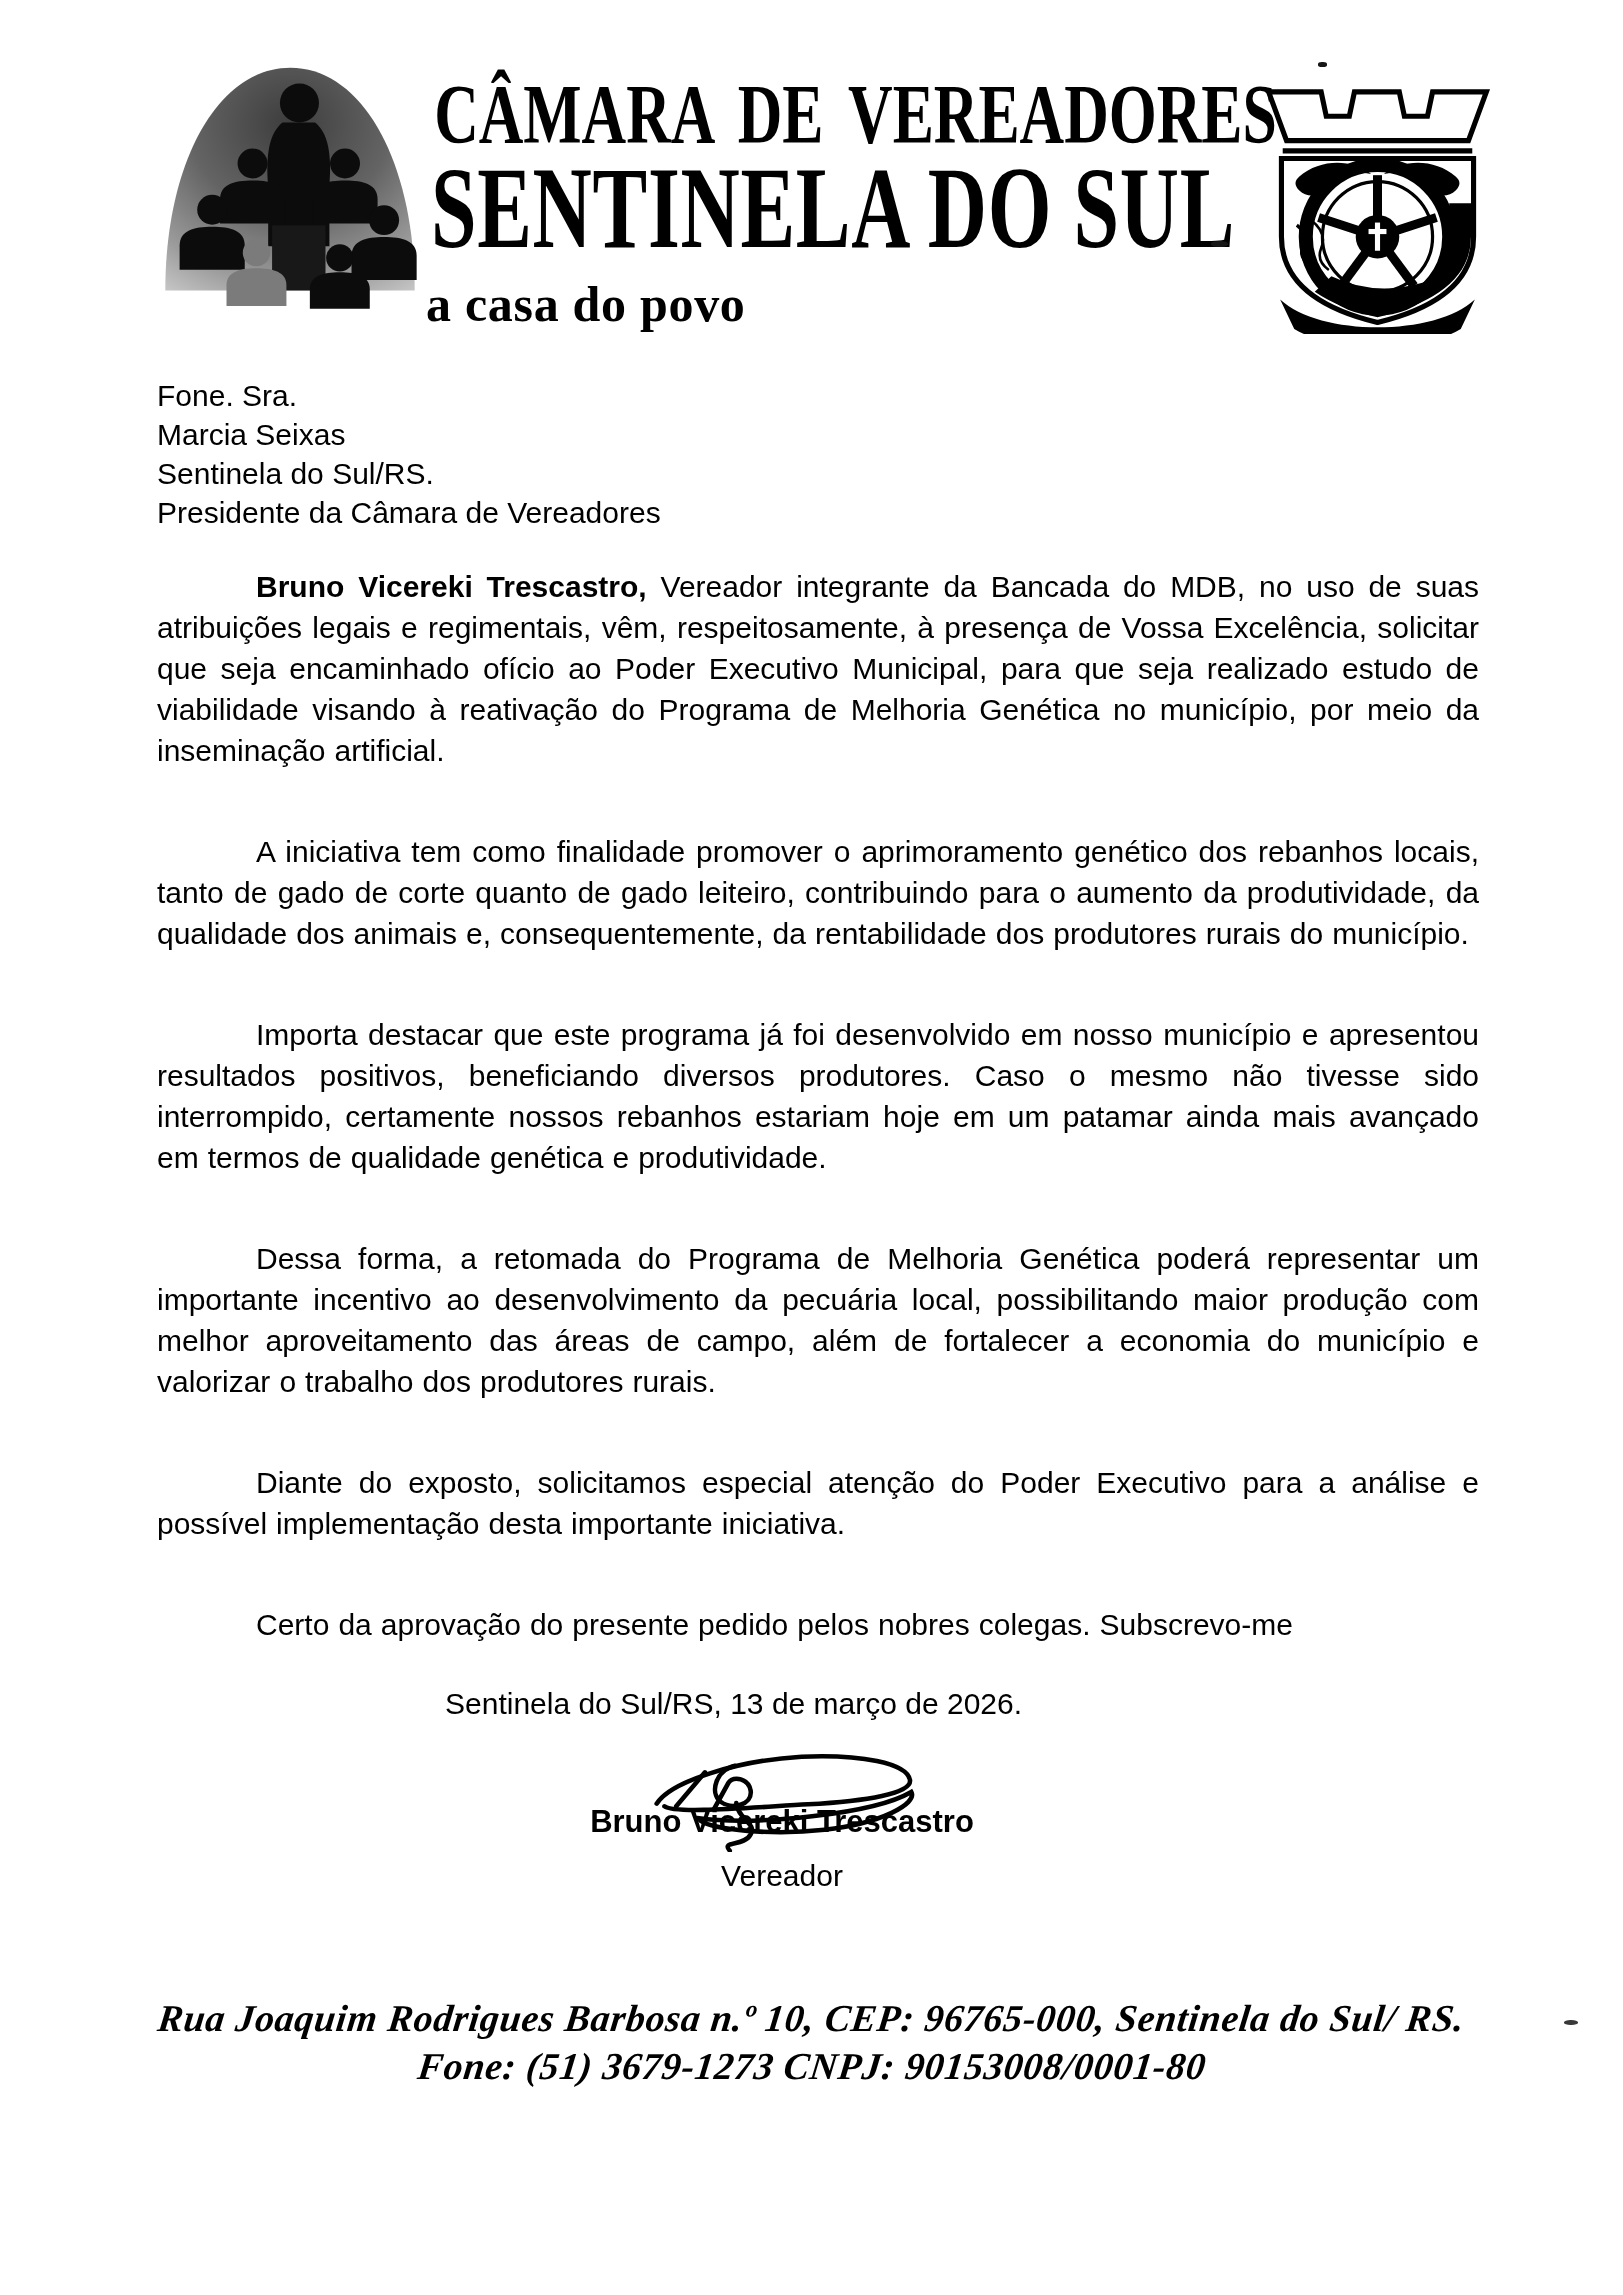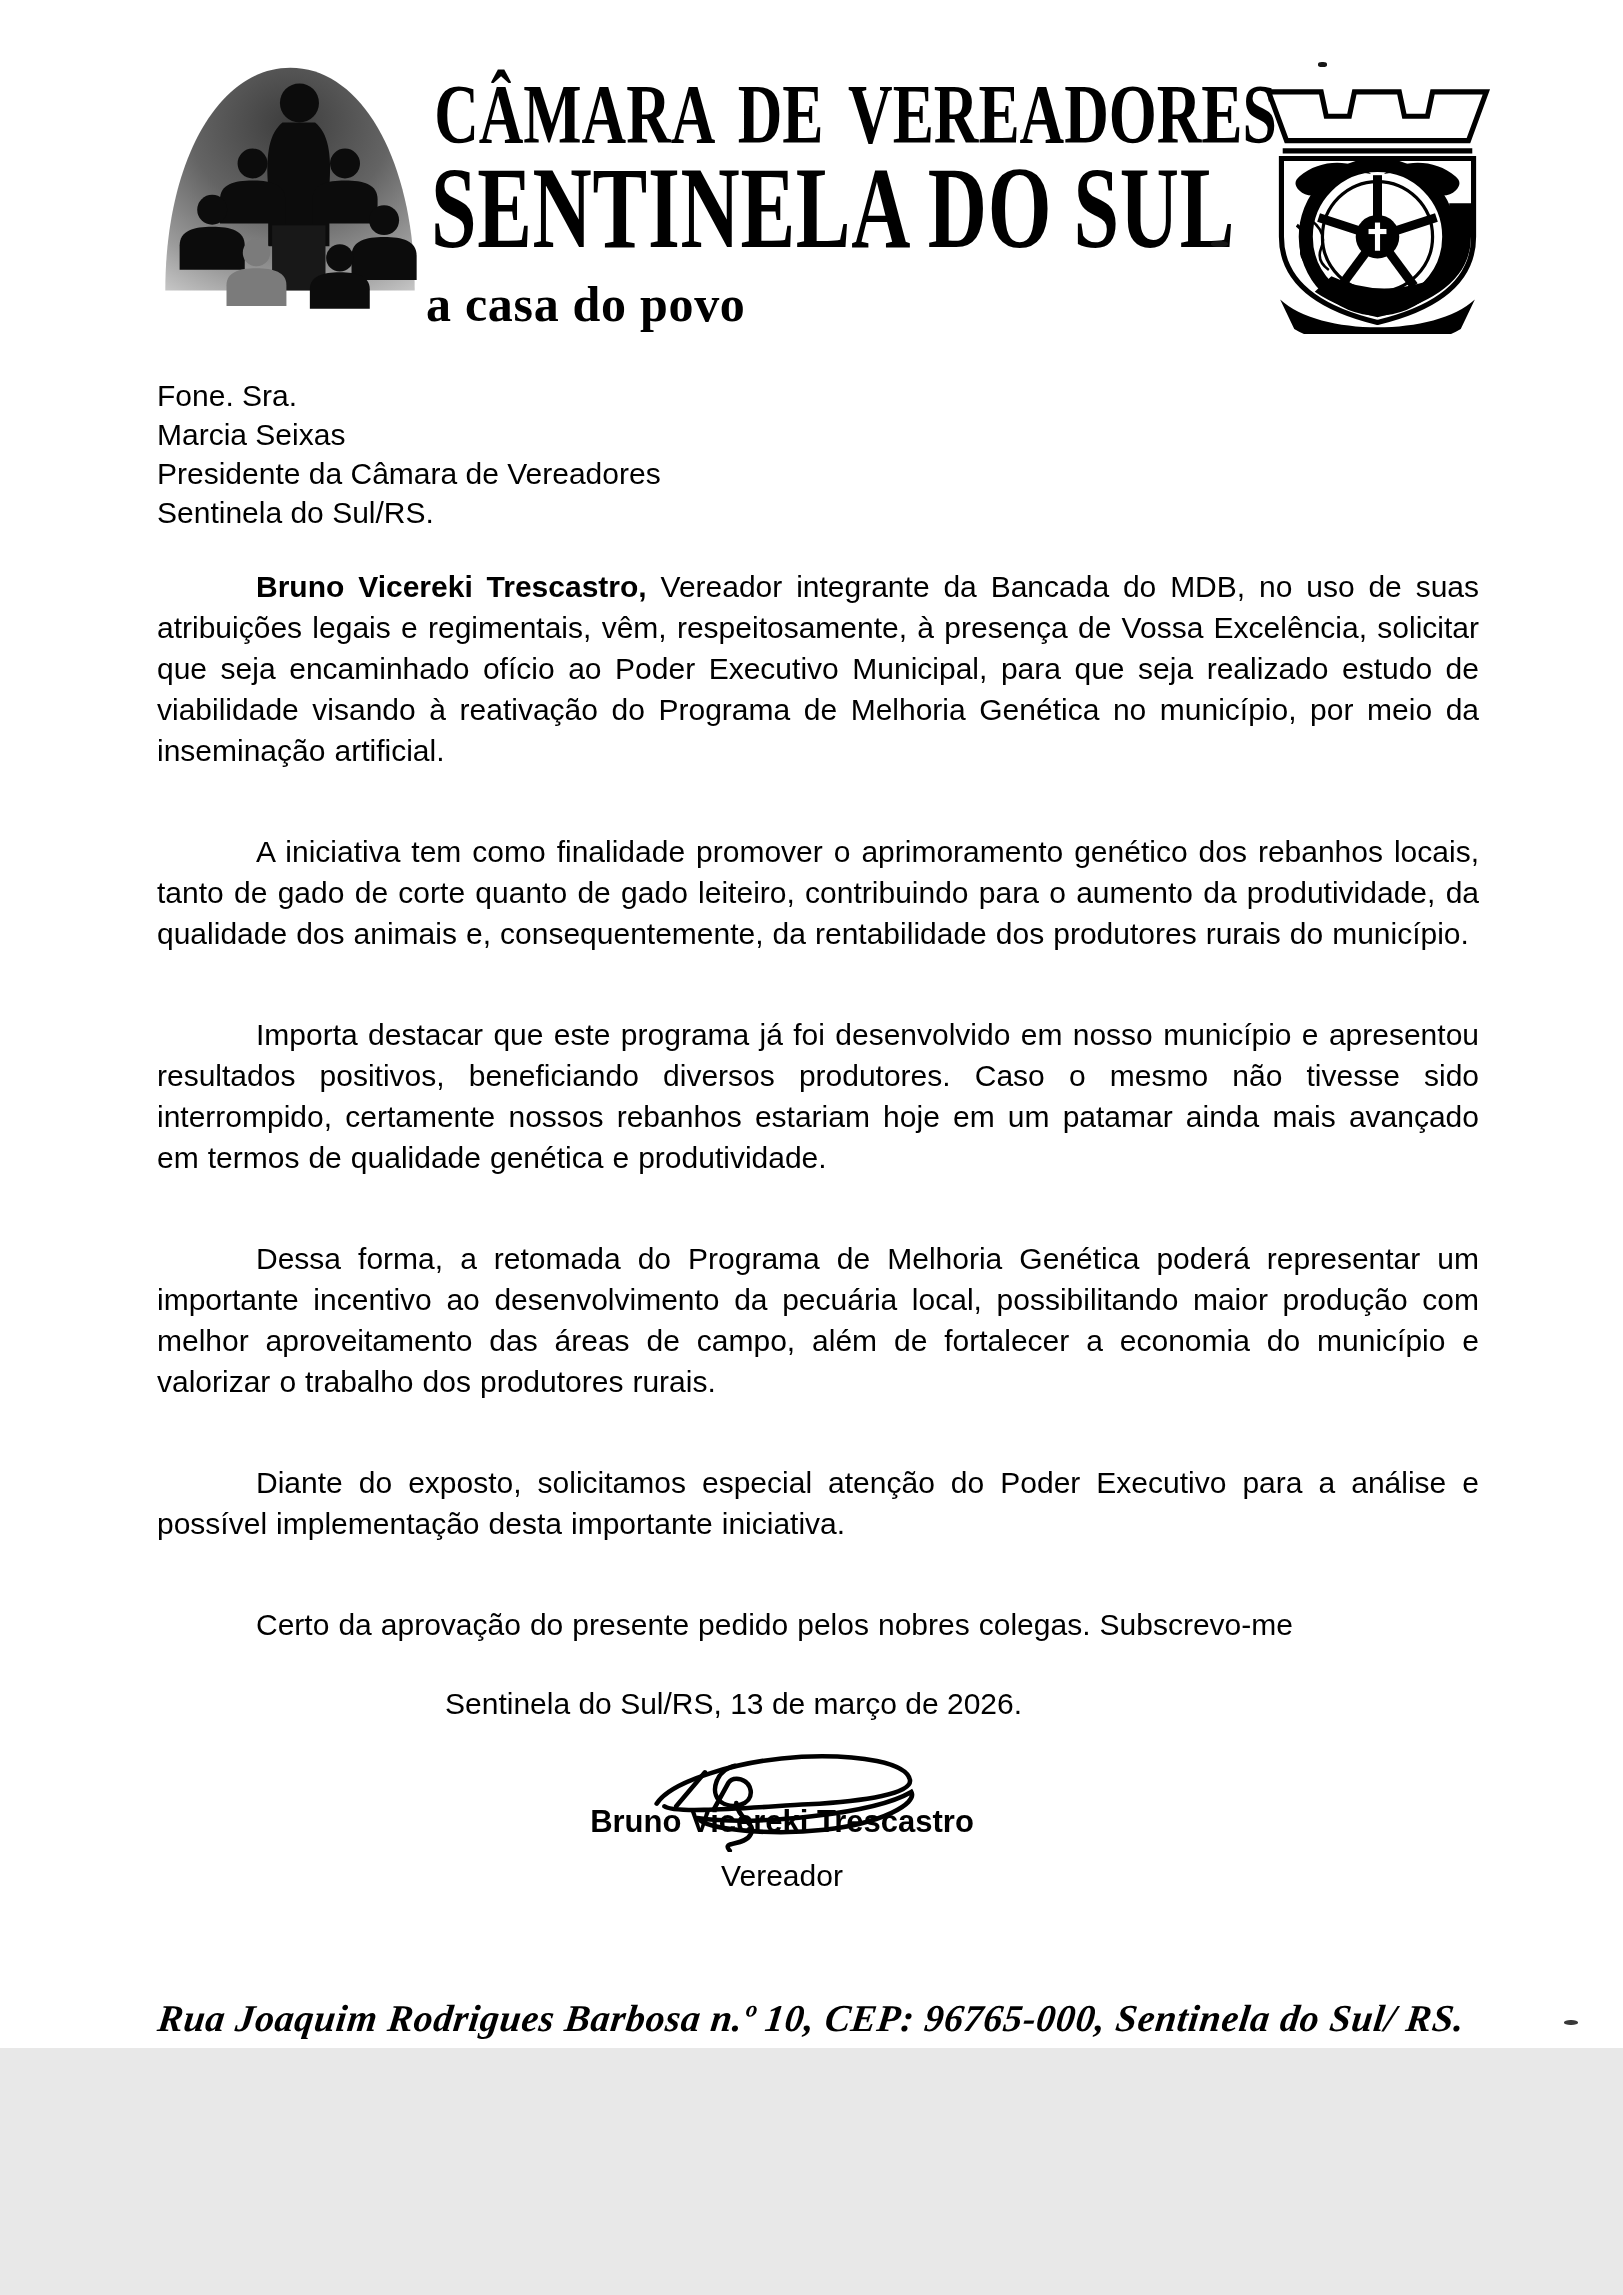--- a/index.html
+++ b/index.html
@@ -1,18 +1,18 @@
 <!DOCTYPE html>
 <html style="font-size:10.5px"><head>
 <meta charset="utf-8">
 <style>
   html,body{margin:0;padding:0;background:#e8e8e8;}
   .page{
     position:relative;
-    width:1623px;height:2048px;
+    width:1623px;height:2295px;
     background:#ffffff;
     overflow:hidden;
     font-family:"Liberation Sans","DejaVu Sans",sans-serif;
     color:#000;
   }
   
   .letterhead{
     display:flex;
     margin:30px 108px 0 154px;
     align-items:flex-start;
@@ -159,22 +159,22 @@
       <rect x="206" y="296" width="8" height="44" fill="#fff"></rect>
       <rect x="196" y="306" width="28" height="8" fill="#fff"></rect>
       <path d="M58,416 C120,474 300,474 362,416 L340,462 C250,512 170,512 80,462 Z" fill="#000"></path>
     </svg>
   </div>
 
 
   <div class="address">
     <span>Fone. Sra.</span>
     <span>Marcia Seixas</span>
+    <span>Sentinela do Sul/RS.</span>
     <span>Presidente da Câmara de Vereadores</span>
-    <span>Sentinela do Sul/RS.</span>
   </div>
 
   <div class="letter-body">
     <p class="para first"><span class="lead-bold">Bruno Vicereki Trescastro,</span><span> Vereador integrante da Bancada do MDB, no uso de suas atribuições legais e regimentais, vêm, respeitosamente, à presença de Vossa Excelência, solicitar que seja encaminhado ofício ao Poder Executivo Municipal, para que seja realizado estudo de viabilidade visando à reativação do Programa de Melhoria Genética no município, por meio da inseminação artificial.</span></p>
     <p class="para"><span>A iniciativa tem como finalidade promover o aprimoramento genético dos rebanhos locais, tanto de gado de corte quanto de gado leiteiro, contribuindo para o aumento da produtividade, da qualidade dos animais e, consequentemente, da rentabilidade dos produtores rurais do município.</span></p>
     <p class="para"><span>Importa destacar que este programa já foi desenvolvido em nosso município e apresentou resultados positivos, beneficiando diversos produtores. Caso o mesmo não tivesse sido interrompido, certamente nossos rebanhos estariam hoje em um patamar ainda mais avançado em termos de qualidade genética e produtividade.</span></p>
     <p class="para"><span>Dessa forma, a retomada do Programa de Melhoria Genética poderá representar um importante incentivo ao desenvolvimento da pecuária local, possibilitando maior produção com melhor aproveitamento das áreas de campo, além de fortalecer a economia do município e valorizar o trabalho dos produtores rurais.</span></p>
     <p class="para"><span>Diante do exposto, solicitamos especial atenção do Poder Executivo para a análise e possível implementação desta importante iniciativa.</span></p>
     <p class="para"><span>Certo da aprovação do presente pedido pelos nobres colegas. Subscrevo-me</span></p>
   </div>

